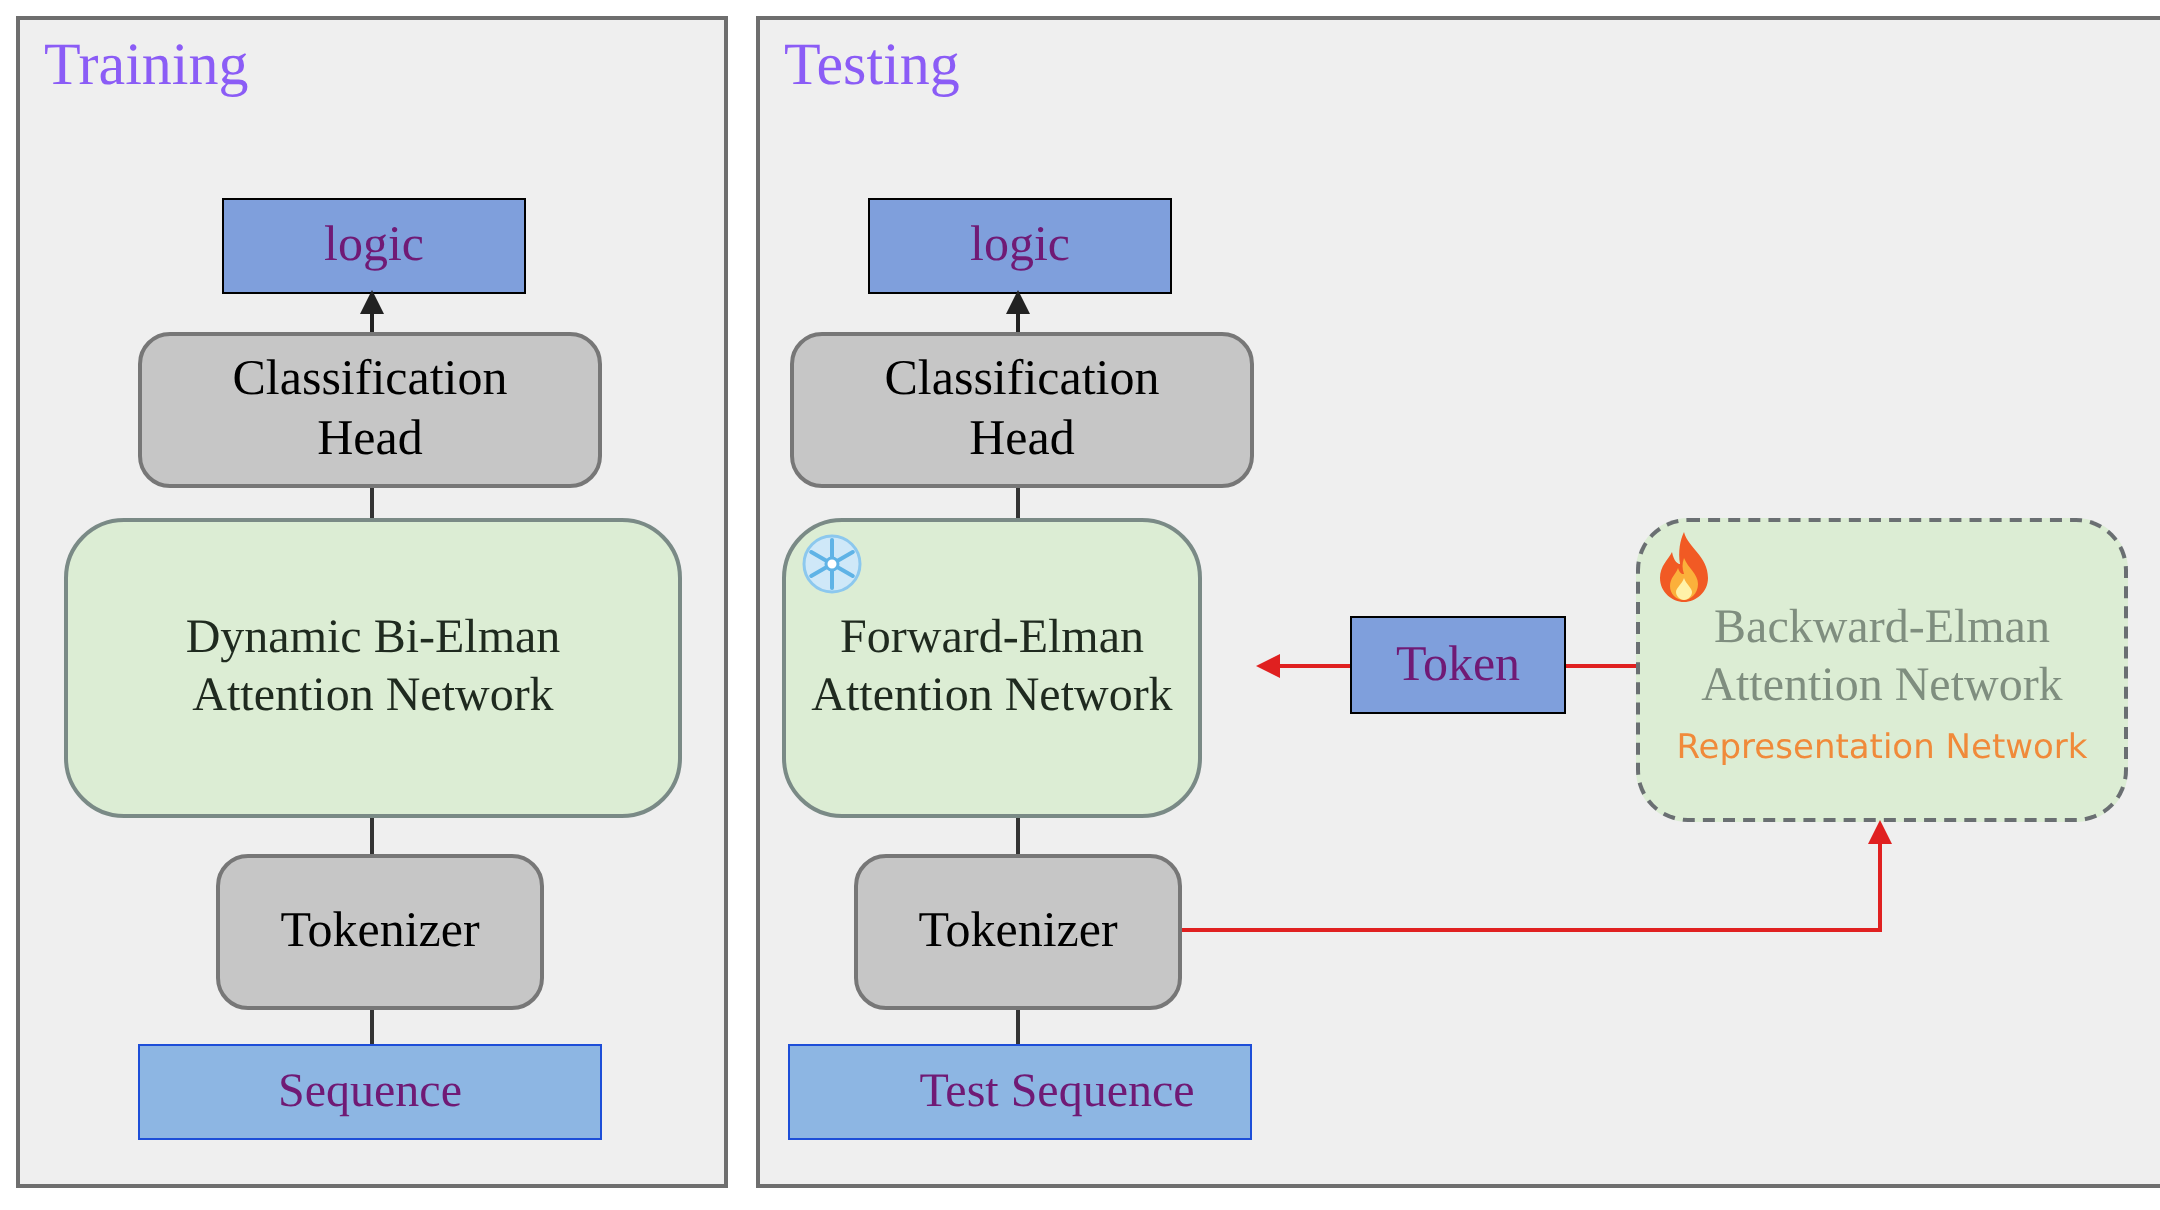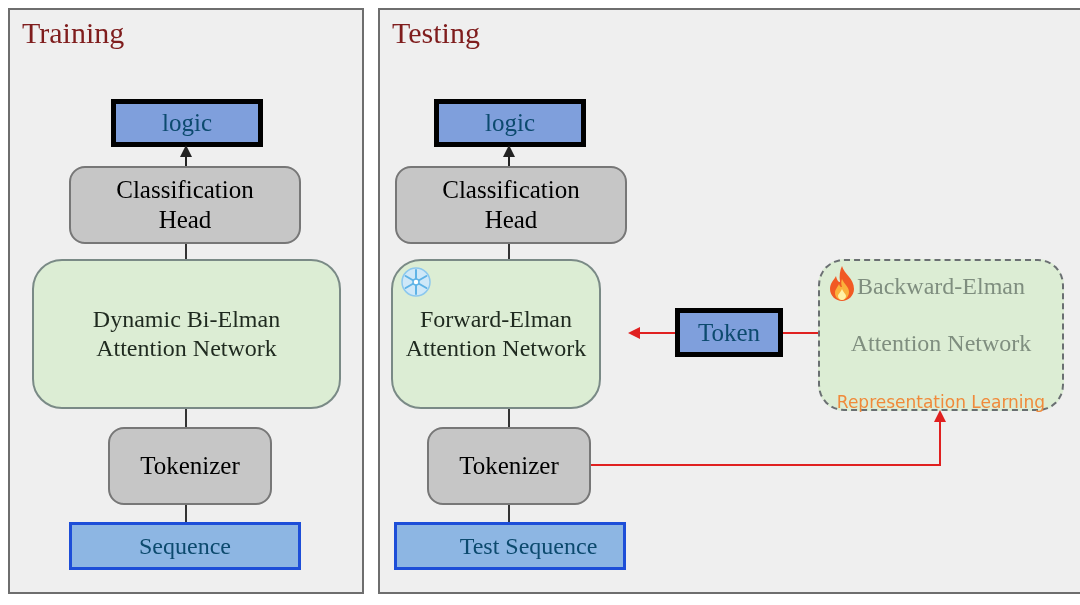--- a/index.html
+++ b/index.html
@@ -7,29 +7,29 @@
     width: 1080px; height: 605px; position: relative; overflow: hidden;
     background: #ffffff;
     font-family: "Liberation Serif", "DejaVu Serif", serif;
     color: #1a1a1a;
   }
   .panel {
     position: absolute; background: #efefef;
     border: 2px solid #6e6e6e; box-sizing: border-box;
   }
   .panel-title {
-    position: absolute; left: 12px; top: 6px; font-size: 30px; color: #7f1d1d;
+    position: absolute; left: 12px; top: 6px; font-size: 30px; color: #8b5cf6;
   }
   .box {
     position: absolute; box-sizing: border-box;
     display: flex; align-items: center; justify-content: center;
     text-align: center; line-height: 1.2;
   }
-  .blue-dark { background: #7f9fdc; border: 5px solid #000000; font-size: 25px; color: #0c4a6e; }
-  .blue-light { background: #8db6e3; border: 3px solid #1d4ed8; font-size: 24px; color: #0c4a6e; }
+  .blue-dark { background: #7f9fdc; border: 1px solid #000000; font-size: 25px; color: #701a75; }
+  .blue-light { background: #8db6e3; border: 1px solid #1d4ed8; font-size: 24px; color: #701a75; }
   .gray { background: #c6c6c6; border: 2px solid #777; border-radius: 16px; font-size: 25px; color: #000000; }
   .green { background: #dcedd4; border: 2px solid #7a8a86; border-radius: 30px; font-size: 24px; color: #1f2a1f; }
   .green-dashed {
     background: #dcedd4; border: 2px dashed #6a6f72; border-radius: 26px;
     flex-direction: column; color: #7f8e7f; font-size: 24px;
   }
   .rep-learning {
     font-family: "DejaVu Sans", "Liberation Sans", sans-serif;
     font-size: 17px; color: #f08a3a; margin-top: 6px;
   }
@@ -98,24 +98,24 @@
 </div>
 <div class="vline" style="left:508px; top:505px; height:17px;"></div>
 <div class="box blue-light" style="left:394px; top:522px; width:232px; height:48px;padding-left:37px;">
   <span>Test Sequence</span>
 </div>
 
 <div class="box blue-dark" style="left:675px; top:308px; width:108px; height:49px;">
   <span>Token</span>
 </div>
 
-<div class="box green-dashed" style="left:818px; top:259px; width:246px; height:152px;gap:28px;">
+<div class="box green-dashed" style="left:818px; top:259px; width:246px; height:152px;">
   <span style="margin-top:14px;">Backward-Elman</span>
   <span>Attention Network</span>
-  <span class="rep-learning">Representation Learning</span>
+  <span class="rep-learning">Representation Network</span>
 </div>
 <div class="icon" style="left:826px; top:264px; width:32px; height:38px;">
   <svg width="32" height="38" viewBox="0 0 32 38">
     <path d="M16 2 C18 10 28 14 28 25 C28 32 22 37 16 37 C10 37 4 32 4 25 C4 19 8 16 10 12 C11 17 13 18 14 18 C13 12 14 6 16 2 Z" fill="#f15a24"></path>
     <path d="M16 15 C18 20 23 23 23 28 C23 33 19 36 16 36 C12 36 9 33 9 29 C9 25 12 23 13 20 C14 23 15 23 16 23 C15 20 15 18 16 15 Z" fill="#fbb03b"></path>
     <path d="M16 25 C17 28 20 30 20 32 C20 34 18 36 16 36 C14 36 12 34 12 32 C12 30 15 28 16 25 Z" fill="#fff2a8"></path>
   </svg>
 </div>
 
 <svg class="overlay" width="1080" height="605">

